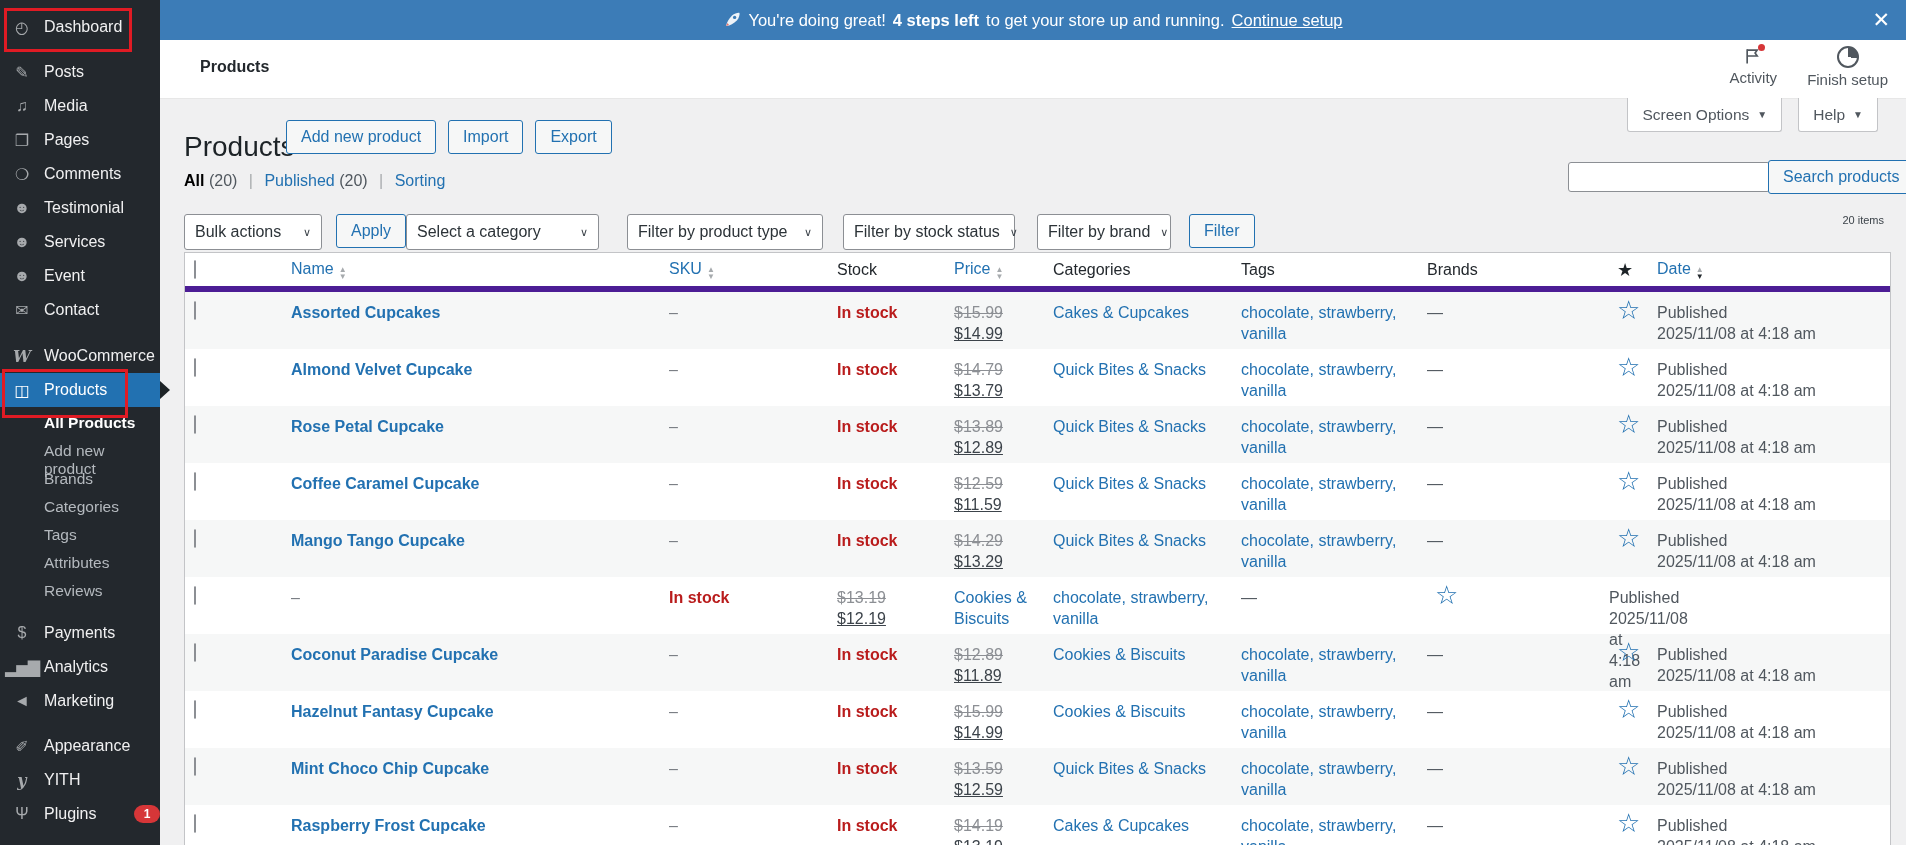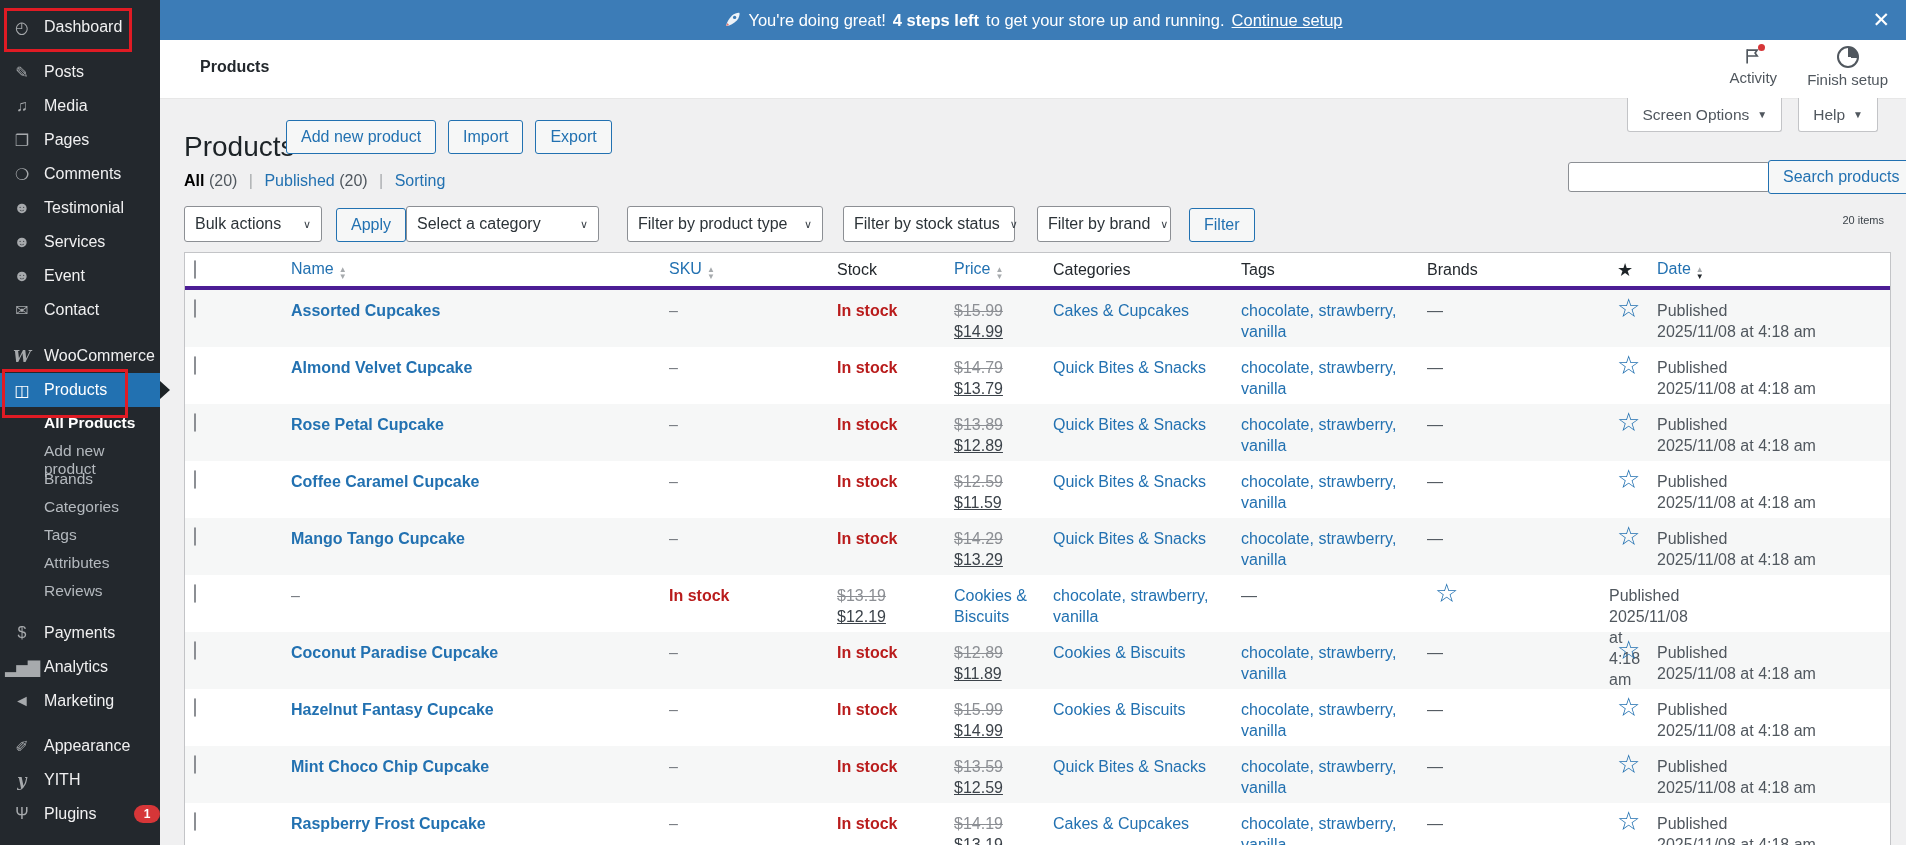--- a/index.html
+++ b/index.html
@@ -60,32 +60,32 @@
   .views{position:absolute;left:184px;top:172px;font-size:16px;color:#50575e}
   .views .all{font-weight:bold;color:#000}
   .views a{color:#2271b1;cursor:pointer}
   .views .bar{color:#a7aaad;margin:0 7px}
   .search-input{position:absolute;left:1568px;top:162px;width:184px;height:28px;border:1px solid #8c8f94;border-radius:3px;
                 background:#fff;padding:0 8px;font-size:15px;font-family:inherit}
   .search-btn{position:absolute;left:1768px;top:160px}
   .items-count{position:absolute;right:22px;top:214px;font-size:11px;color:#3c434a}
 
   
-  .filters{position:absolute;left:184px;top:206px;display:flex;align-items:flex-end}
+  .filters{position:absolute;left:184px;top:214px;display:flex;align-items:flex-start}
   .sel{height:34px;background:#fff;border:1px solid #8c8f94;border-radius:3px;display:inline-flex;align-items:center;
        justify-content:space-between;padding:0 10px;font-size:16px;color:#2c3338;cursor:pointer;white-space:nowrap}
   .sel .caret{color:#3c434a;margin-left:10px;font-size:11px}
   .w-bulk{width:116px}.w-cat{width:171px;}.w-type{width:174px;margin-left:28px}
   .w-stock{width:150px;margin-left:20px}.w-brand{width:112px;margin-left:22px}
   .apply{margin-left:14px}.filterbtn{margin-left:18px}
 
   
   .table{position:absolute;left:184px;top:252px;width:1705px;background:#fff;border:1px solid #c3c4c7}
   .grid{display:grid;grid-template-columns:36px 70px 378px 168px 117px 99px 188px 186px 182px 48px auto}
-  .thead{height:33px;align-items:center;border-bottom:4px solid #4c1d95;font-size:16px;color:#23282d}
+  .thead{height:33px;align-items:center;border-bottom:6px solid #4c1d95;font-size:16px;color:#23282d}
   .thead a{color:#2271b1;cursor:pointer}
   .sort{display:inline-flex;flex-direction:column;margin-left:5px;font-size:8px;line-height:7px;color:#a6aaad;vertical-align:2px}
   .sort .dk{color:#23282d}
   .cb{width:17px;height:17px;border:1px solid #8c8f94;border-radius:4px;background:#fff;margin-left:9px;cursor:pointer}
   .imgicon{width:20px;height:20px;margin-left:13px;background:#3c434a;border-radius:3px;position:relative;overflow:hidden}
   .imgicon:before{content:"";position:absolute;left:3px;bottom:3px;border:5px solid transparent;border-bottom:6px solid #fff;border-left-width:3px;border-right-width:7px}
   .imgicon:after{content:"";position:absolute;right:4px;top:4px;width:4px;height:4px;border-radius:50%;background:#fff}
   .hstar{font-size:18px;color:#1d2327;margin-left:8px}
   .row{height:57px;align-items:start}
   .row:nth-child(odd){background:#f6f7f7}

